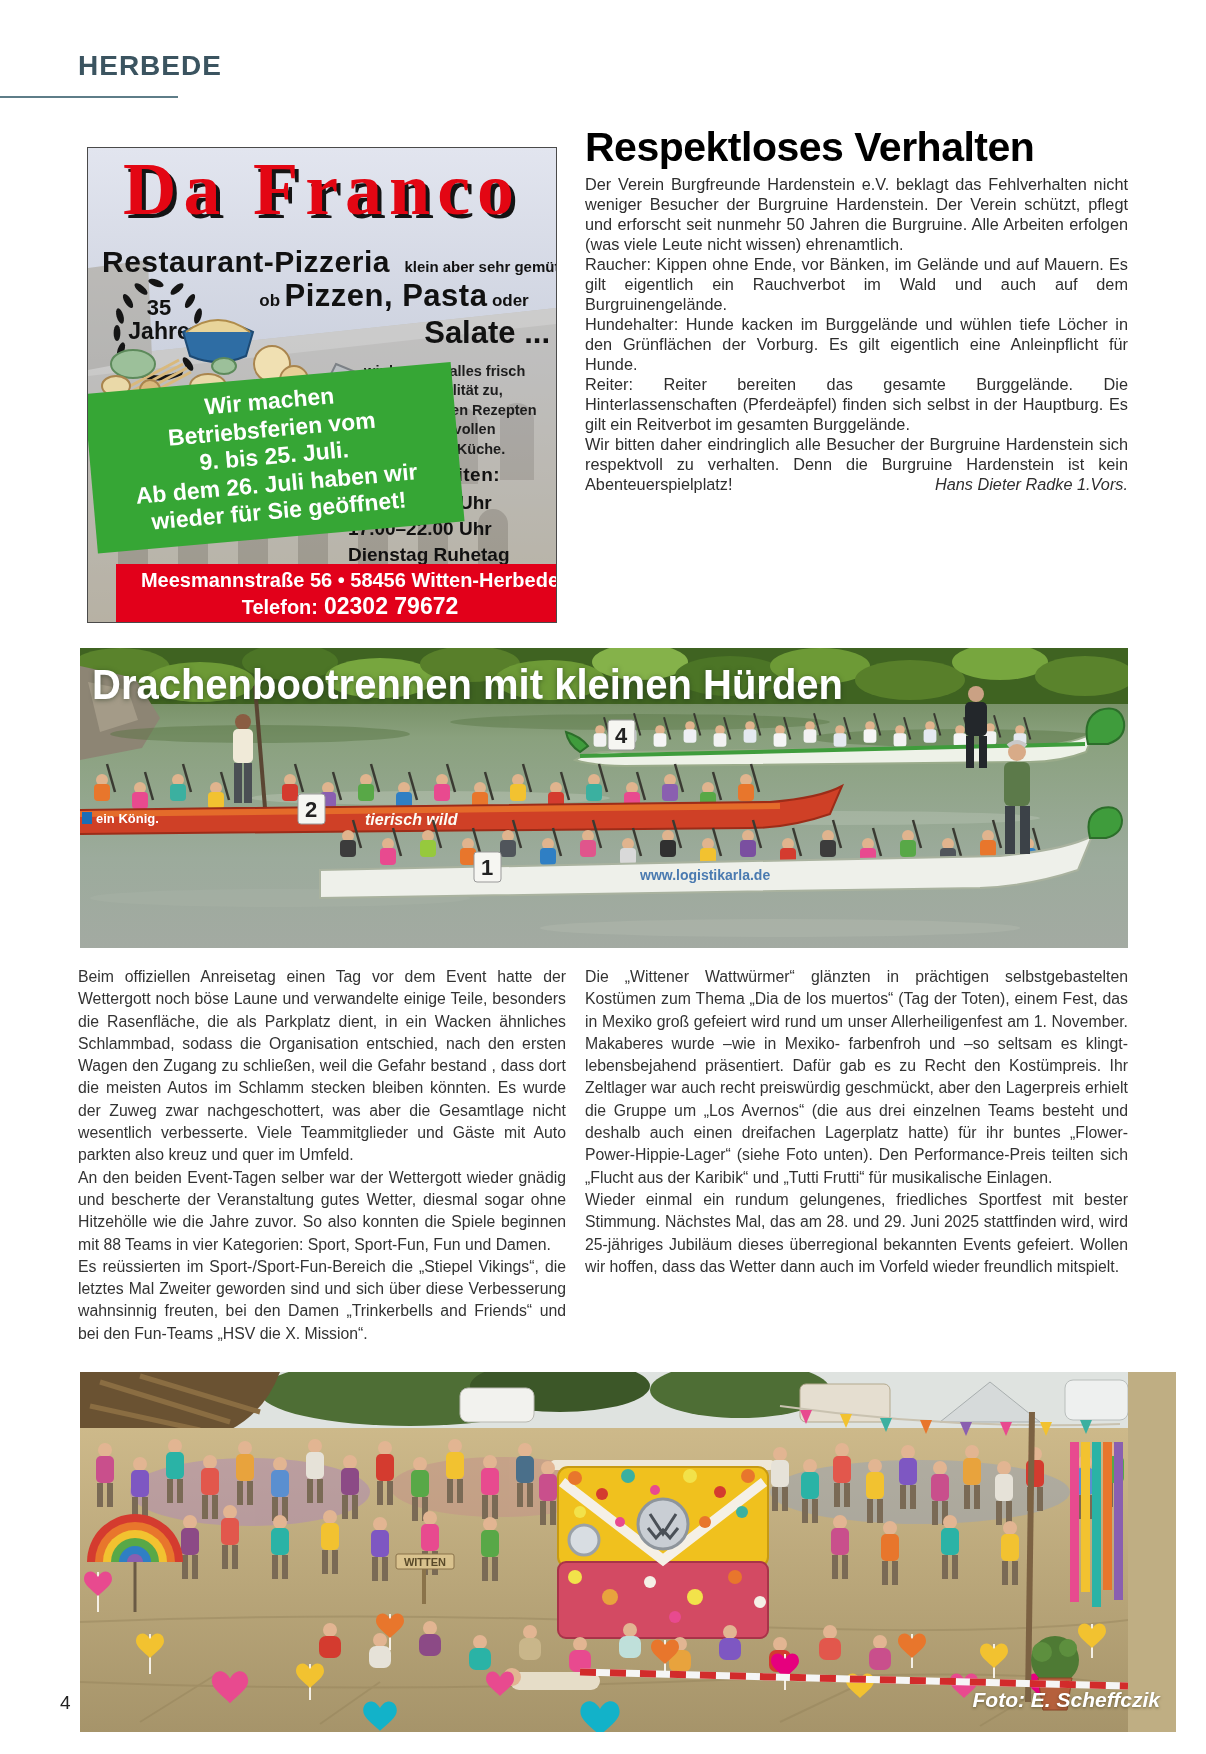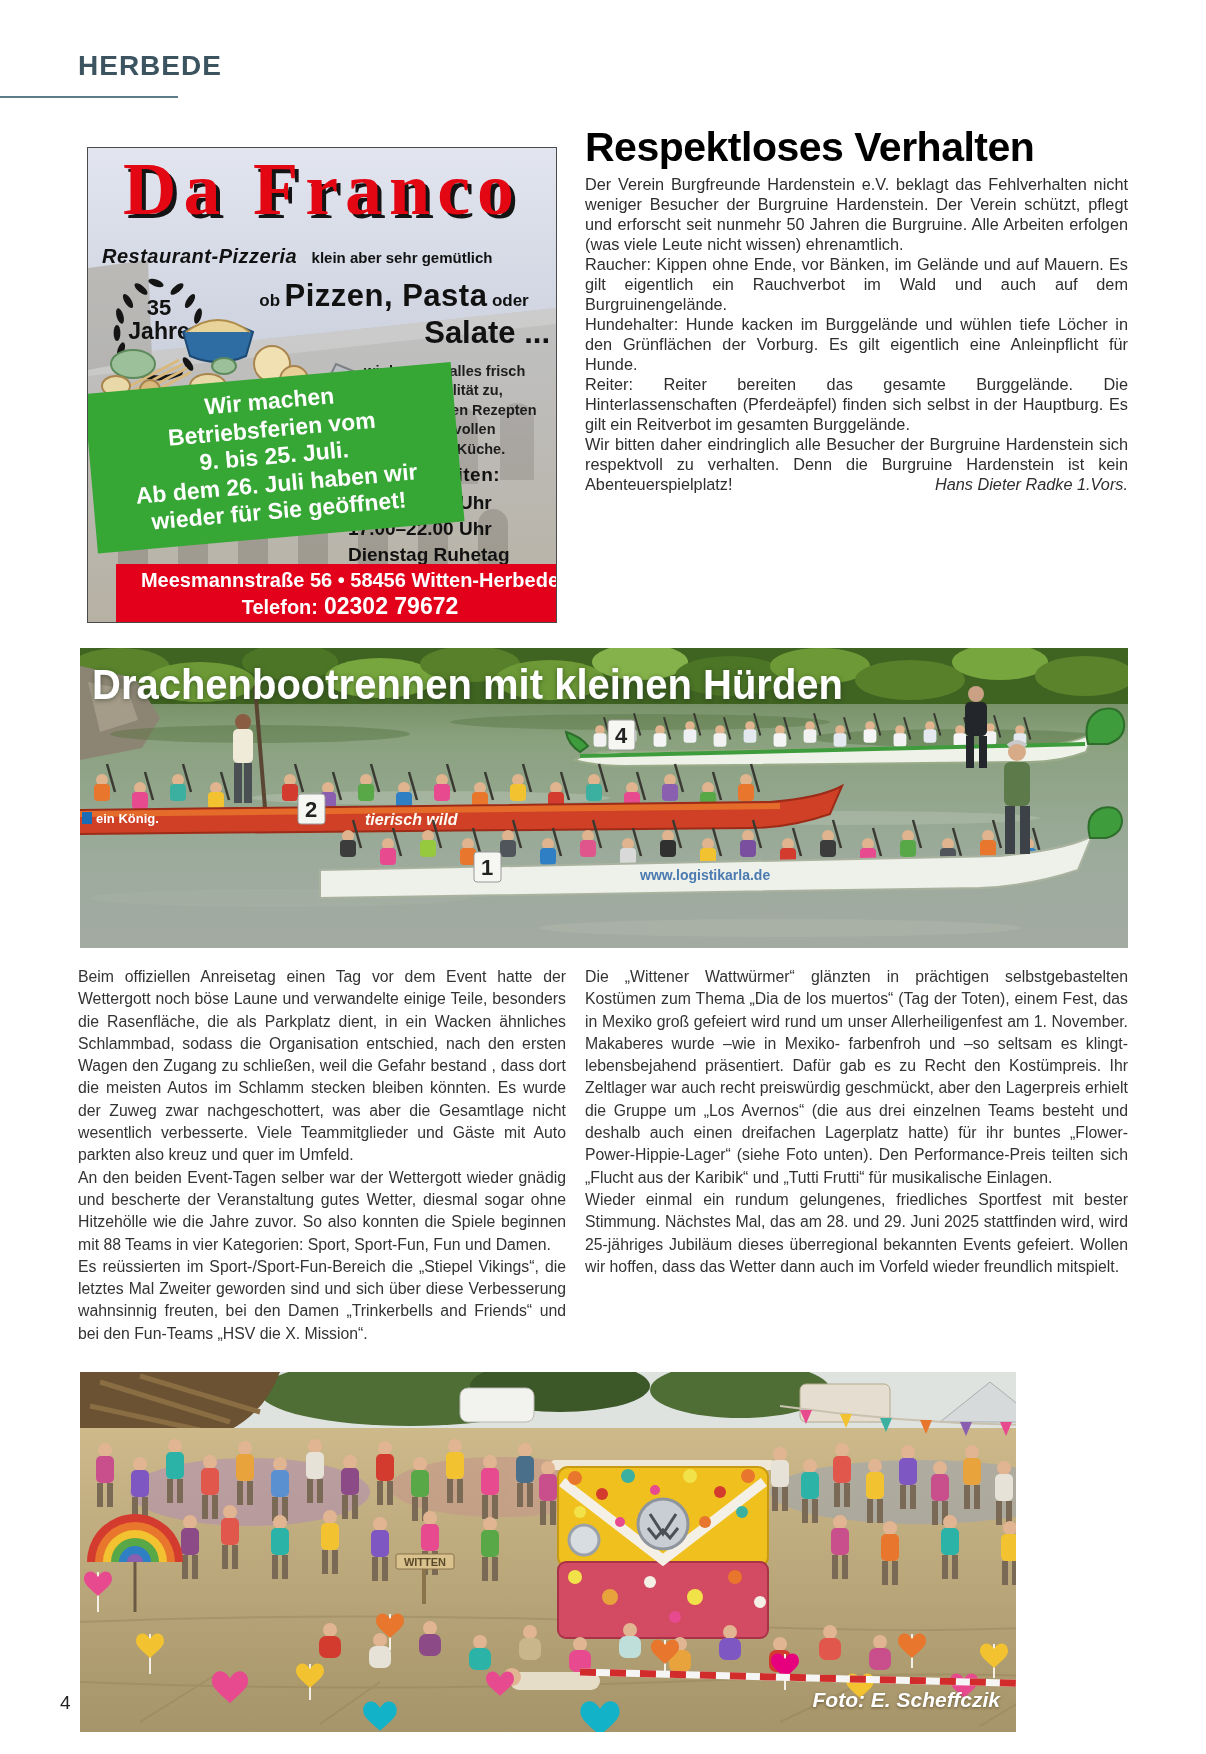--- a/index.html
+++ b/index.html
@@ -12,21 +12,21 @@
   .header-rule{left:0;top:96px;width:178px;height:2px;background:#5e7d88;}
 
   
   .ad{left:87px;top:147px;width:468px;height:474px;border:1.5px solid #4a4a4a;
       background:linear-gradient(180deg,#e2e5ef 0%,#ccd1de 45%,#bdb9ae 100%);overflow:hidden;}
   .ad-bg{left:0;top:0;width:100%;height:100%;}
   .ad-title{left:0;top:4px;width:100%;text-align:center;font-family:"Liberation Serif","DejaVu Serif",serif;
       font-weight:700;font-size:74px;line-height:1;color:#e30613;letter-spacing:7px;
       text-shadow:4px 4px 0 #141414;}
   .ad-subrow{left:14px;top:97px;width:445px;white-space:nowrap;}
-  .ad-subtitle{font-size:20px;font-weight:800;color:#111;letter-spacing:.5px;font-style:italic;}
+  .ad-subtitle{font-size:30px;font-weight:800;color:#111;letter-spacing:.5px;}
   .ad-subnote{font-size:15px;font-weight:700;color:#111;margin-left:10px;}
   .wreath{left:16px;top:124px;width:110px;height:112px;}
   .wreath-text{left:16px;top:148px;width:110px;text-align:center;color:#111;font-weight:700;line-height:1.05;}
   .wreath-years{font-size:22px;} .wreath-label{font-size:23px;}
   .offer1{left:150px;top:130px;width:312px;text-align:center;color:#111;white-space:nowrap;}
   .offer-sm{font-size:17px;font-weight:700;} .offer-big{font-size:31px;font-weight:800;letter-spacing:.5px;}
   .offer2{left:150px;top:167px;width:312px;text-align:right;padding-right:28px;font-size:31px;font-weight:800;color:#111;}
   .ad-desc{left:260px;top:214px;width:202px;font-size:14.5px;font-weight:700;color:#1d1d1d;
       line-height:1.34;white-space:pre-line;}
   .hours{left:260px;top:316px;width:200px;color:#111;}
@@ -45,21 +45,21 @@
   .article1 h1{margin:0 0 5px 0;font-size:41px;line-height:1.05;font-weight:700;color:#000000;letter-spacing:-0.5px;}
   .article1 p{margin:0;font-size:16.3px;line-height:20px;text-align:justify;color:#2e2e2e;}
   .sig{float:right;font-style:italic;}
 
   
   .photo{overflow:hidden;background:#8ea387;}
   .photo1{left:80px;top:648px;width:1048px;height:300px;}
   .photo1-headline{left:12px;top:12px;font-size:43px;font-weight:700;color:#fff;white-space:nowrap;
       transform:scaleX(.93);transform-origin:left top;
       text-shadow:0 1px 5px rgba(30,50,25,.55);}
-  .photo2{left:80px;top:1372px;width:936px;height:360px;background:#bfae83;}
+  .photo2{left:80px;top:1372px;width:1096px;height:360px;background:#bfae83;}
   .photo-credit{right:16px;bottom:20px;color:#fff;font-style:italic;font-weight:700;font-size:21px;
       text-shadow:0 1px 3px rgba(60,50,20,.6);}
 
   
   .colL{left:78px;top:966px;width:488px;}
   .colR{left:585px;top:966px;width:543px;}
   .colL p,.colR p{margin:0;font-size:15.8px;line-height:22.3px;text-align:justify;color:#333;}
 
   .page-number{left:60px;top:1692px;font-size:19px;color:#222;}
   svg{display:block;}

